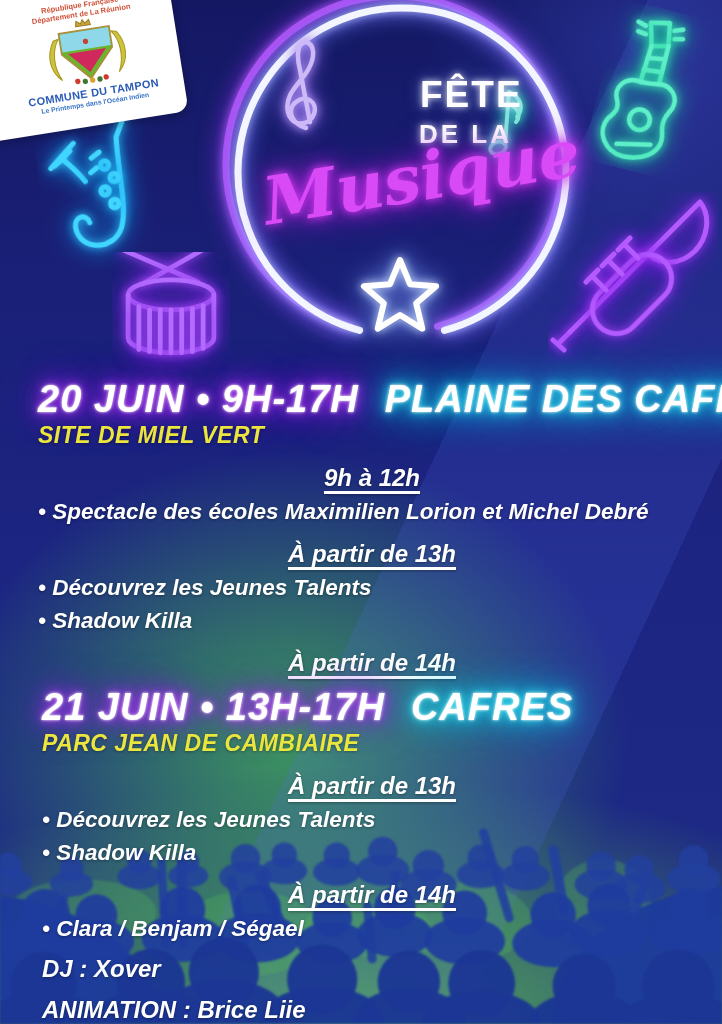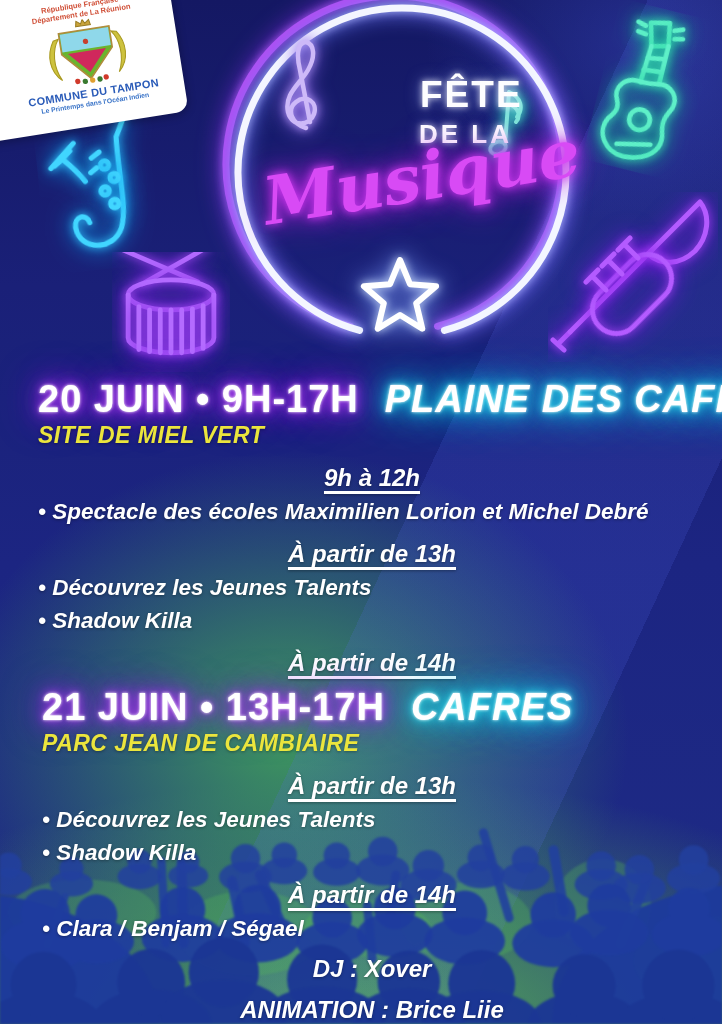--- a/index.html
+++ b/index.html
@@ -28,33 +28,33 @@
   
   .logo-fete{left:420px;top:74px;font-size:37px;font-weight:900;letter-spacing:2px;color:#fdfdff;
     text-shadow:0 0 6px rgba(255,255,255,.8),0 0 16px rgba(150,170,255,.7);}
   .logo-dela{left:419px;top:119px;font-size:26px;font-weight:900;letter-spacing:3px;color:#fdfdff;
     text-shadow:0 0 6px rgba(255,255,255,.8),0 0 14px rgba(150,170,255,.6);}
   .logo-musique{left:262px;top:138px;font-family:"DejaVu Serif",serif;font-style:italic;font-weight:700;
     font-size:66px;color:#d84af5;transform:rotate(-9deg);
     text-shadow:0 0 8px #d43cf5,0 0 20px #b824e0,0 0 36px #a018d0;}
   
   .h-row{display:flex;align-items:baseline;gap:26px;white-space:nowrap;}
-  .h-date{font-size:38px;font-weight:900;color:#fff;letter-spacing:1px;
+  .h-date{font-size:38px;font-weight:900;font-style:italic;color:#fff;letter-spacing:1px;
     text-shadow:0 0 3px #fff,0 0 9px #b44cf0,0 0 18px #9326e9,0 0 30px #9326e9,0 0 44px #7c14d6;}
   .h-place{font-size:38px;font-weight:900;font-style:italic;color:#fff;letter-spacing:1px;
     text-shadow:0 0 3px #fff,0 0 9px #35e6f2,0 0 18px #17c8e8,0 0 32px #17c8e8,0 0 46px #0fb4dc;}
   .h-venue{font-size:23px;font-weight:900;font-style:italic;color:#ebe53d;letter-spacing:.5px;margin-top:1px;
     text-shadow:0 1px 3px rgba(0,0,0,.35);}
   .slot-time{font-size:24px;font-weight:800;font-style:italic;color:#fff;margin-top:15px;
     text-decoration:underline;text-underline-offset:5px;text-decoration-thickness:2.5px;
     text-shadow:0 1px 3px rgba(0,0,0,.35);text-align:center;}
   .lineup-item{font-size:22.5px;font-style:italic;color:#fff;margin-top:7px;
     text-shadow:0 1px 3px rgba(0,0,0,.35);font-weight:bold;}
   .extra-line{font-size:24px;font-weight:800;font-style:italic;color:#fff;margin-top:13px;
-    text-shadow:0 1px 3px rgba(0,0,0,.35);text-align:center;}
+    text-shadow:0 1px 3px rgba(0,0,0,.35);}
   
   .badge{left:-30px;top:-24px;width:208px;height:152px;background:#fff;border-radius:12px;
     transform:rotate(-9deg);box-shadow:0 2px 10px rgba(0,0,0,.3);
     display:flex;flex-direction:column;align-items:center;justify-content:flex-start;padding-top:26px;box-sizing:border-box;}
   .badge-inner{margin-left:26px;display:flex;flex-direction:column;align-items:center;}
   .badge-line{font-size:7.5px;font-weight:700;color:#d05038;line-height:1.25;text-align:center;}
   .badge-commune{font-size:11px;font-weight:900;color:#2a5bb8;margin-top:2px;letter-spacing:.3px;}
   .badge-slogan{font-size:6.8px;font-weight:700;color:#3a74c8;margin-top:1px;}
   .crowd{left:0;bottom:0;width:722px;height:215px;filter:blur(0.8px);}
 </style>

